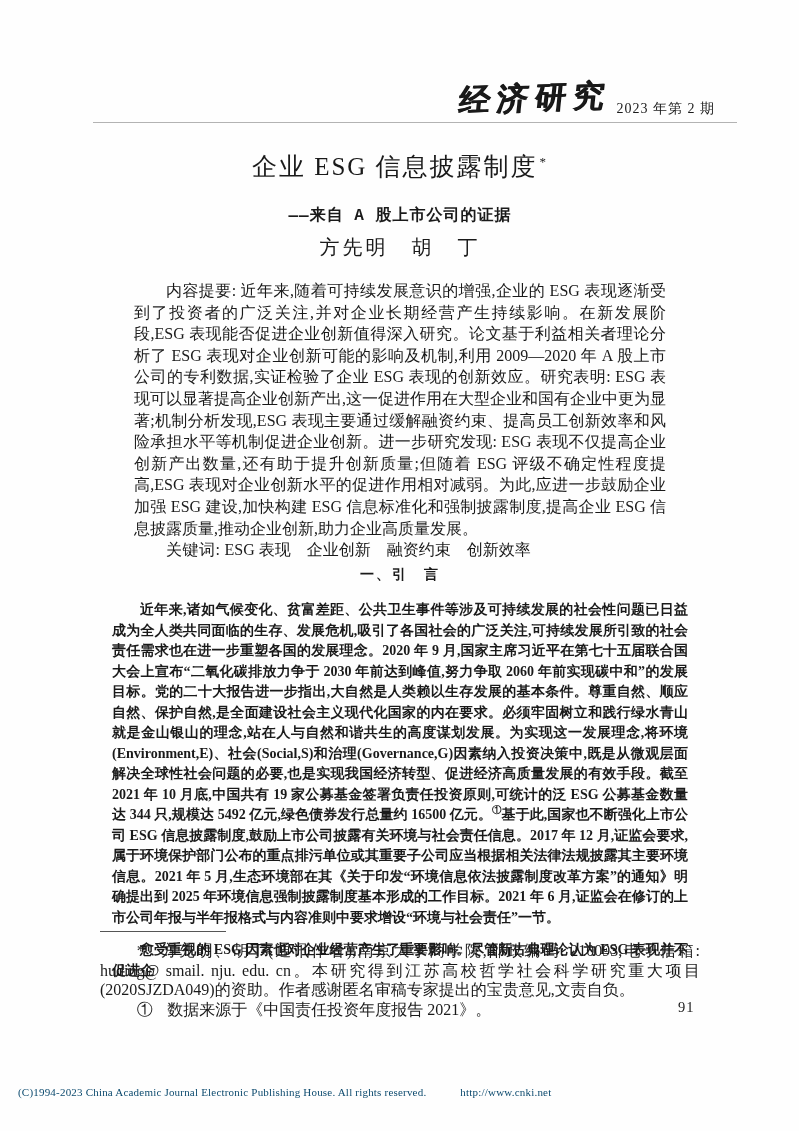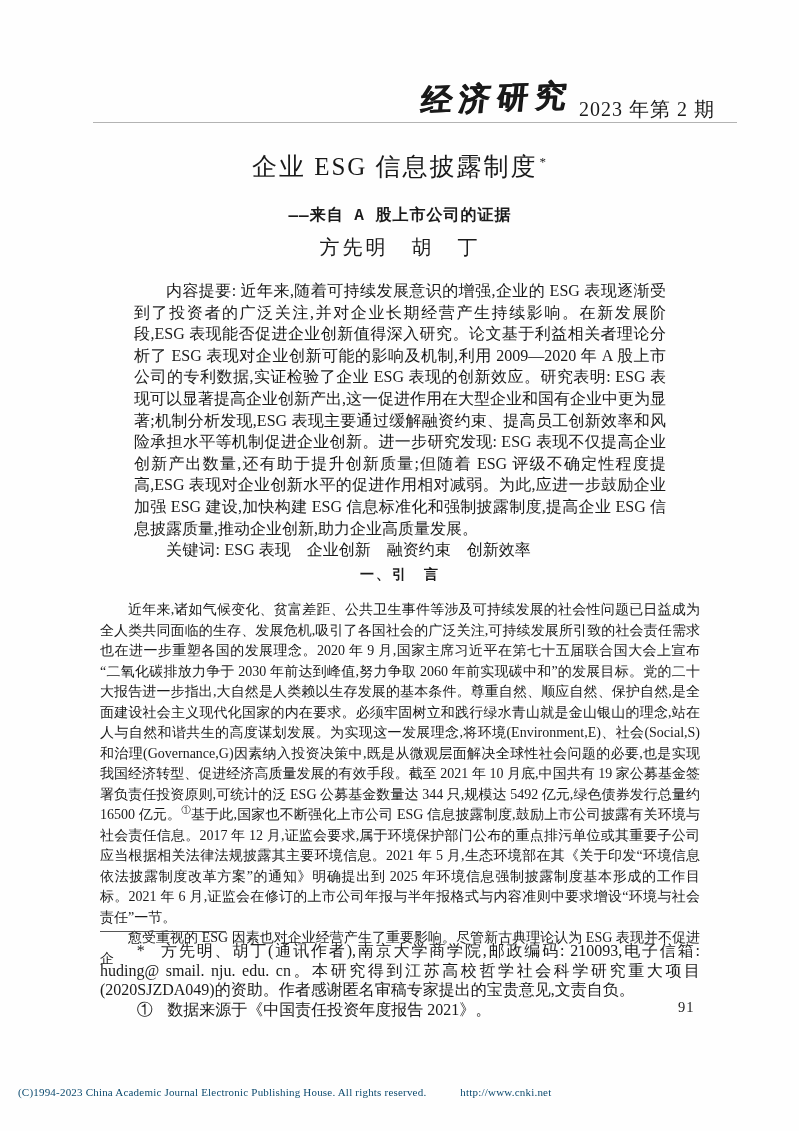--- a/index.html
+++ b/index.html
@@ -19,21 +19,21 @@
     display:flex;align-items:flex-end;white-space:nowrap;
   }
   .journal-callig{
     font-family:"Liberation Serif",serif;
     font-weight:bold;font-size:31px;line-height:34px;
     letter-spacing:7px;
     transform:rotate(-2deg) skewX(-8deg);
     transform-origin:bottom left;
     text-shadow:1px 0 0 #111;
   }
-  .journal-issue{font-size:20px;line-height:18px;margin-left:8px;letter-spacing:1px;}
+  .journal-issue{font-size:14px;line-height:18px;margin-left:8px;letter-spacing:1px;}
   .header-rule{
     position:absolute;top:122px;left:93px;width:644px;height:0;
     border-top:1px solid #b3b3b3;
   }
 
   
   .headings{position:absolute;left:100px;top:146px;width:600px;text-align:center;}
   .art-title{font-size:25px;letter-spacing:2px;font-weight:500;line-height:32px;}
   .art-title .note{font-size:13px;vertical-align:super;margin-left:2px;}
   .art-subtitle{
@@ -52,22 +52,22 @@
   .kw-label{letter-spacing:0.5px;}
 
   
   .main{position:absolute;left:100px;top:563px;width:600px;}
   .section-heading{
     text-align:center;font-size:14px;font-weight:bold;letter-spacing:2px;
     font-family:"Liberation Sans","DejaVu Sans",sans-serif;
     margin:0 0 15px 0;line-height:22px;
   }
   .main p.body-para{
-    margin:0;font-size:14px;line-height:20.5px;
-    text-align:justify;text-indent:2em;
+    margin:12px;font-size:14px;line-height:20.5px;
+    text-align:justify;text-indent:2em;font-weight:bold;
   }
   sup.fnref{font-size:9.5px;vertical-align:super;line-height:0;}
 
   
   .footnotes{position:absolute;left:100px;top:931px;width:600px;}
   .fn-rule{width:126px;border-top:1px solid #555;margin:0 0 9px 0;}
   .footnotes p{
     margin:0;font-size:16px;line-height:19.5px;
     text-align:justify;text-indent:2.3em;
   }

